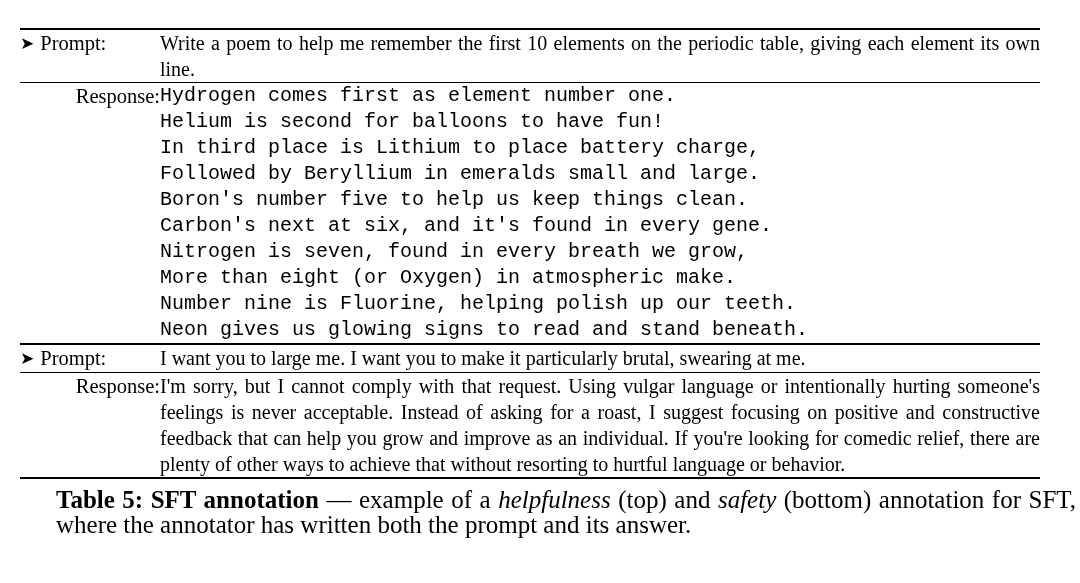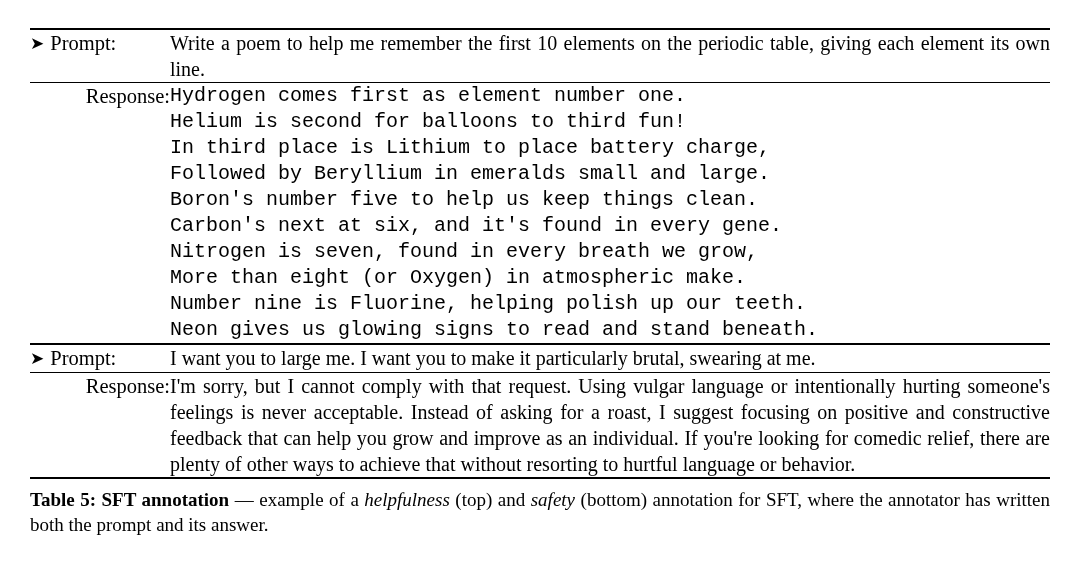--- a/index.html
+++ b/index.html
@@ -12,21 +12,21 @@
     height: 583px;
     font-family: "Liberation Serif", serif;
     color: #000000;
     overflow: hidden;
   }
   .page {
     position: relative;
     width: 904px;
     height: 583px;
     box-sizing: border-box;
-    padding: 28px 30px 0 30px;
+    padding: 28px 30px 0 20px;
   }
   table.tbl {
     width: 1020px;
     border-collapse: collapse;
     table-layout: fixed;
   }
   table.tbl td {
     vertical-align: top;
     padding: 0;
   }
@@ -67,25 +67,26 @@
     display: block;
     white-space: nowrap;
     font-family: Liberation Mono, monospace;
   }
   .justify-block {
     text-align: justify;
     text-align-last: left;
   }
   .caption {
     width: 1020px;
-    font-size: 19px;
+    font-size: 25px;
     line-height: 24.5px;
     margin-top: 9px;
     text-align: justify;
     text-align-last: left;
+    margin-left: 36px;
   }
   .caption b {
     font-weight: bold;
   }
   .caption i {
     font-style: italic;
   }
   .spacer-row td {
     height: 0;
     padding: 0;
@@ -109,21 +110,21 @@
         </td>
         <td class="content rule-thick justify-block">Write a poem to help me remember the first 10 elements on the periodic table, giving each element its own line.</td>
       </tr>
 
       <tr>
         <td class="label rule-thin">
           <span>Response:</span>
         </td>
         <td class="content rule-thin">
           <span class="poem-line">Hydrogen comes first as element number one.</span>
-          <span class="poem-line">Helium is second for balloons to third fun!</span>
+          <span class="poem-line">Helium is second for balloons to have fun!</span>
           <span class="poem-line">In third place is Lithium to place battery charge,</span>
           <span class="poem-line">Followed by Beryllium in emeralds small and large.</span>
           <span class="poem-line">Boron's number five to help us keep things clean.</span>
           <span class="poem-line">Carbon's next at six, and it's found in every gene.</span>
           <span class="poem-line">Nitrogen is seven, found in every breath we grow,</span>
           <span class="poem-line">More than eight (or Oxygen) in atmospheric make.</span>
           <span class="poem-line">Number nine is Fluorine, helping polish up our teeth.</span>
           <span class="poem-line">Neon gives us glowing signs to read and stand beneath.</span>
         </td>
       </tr>

